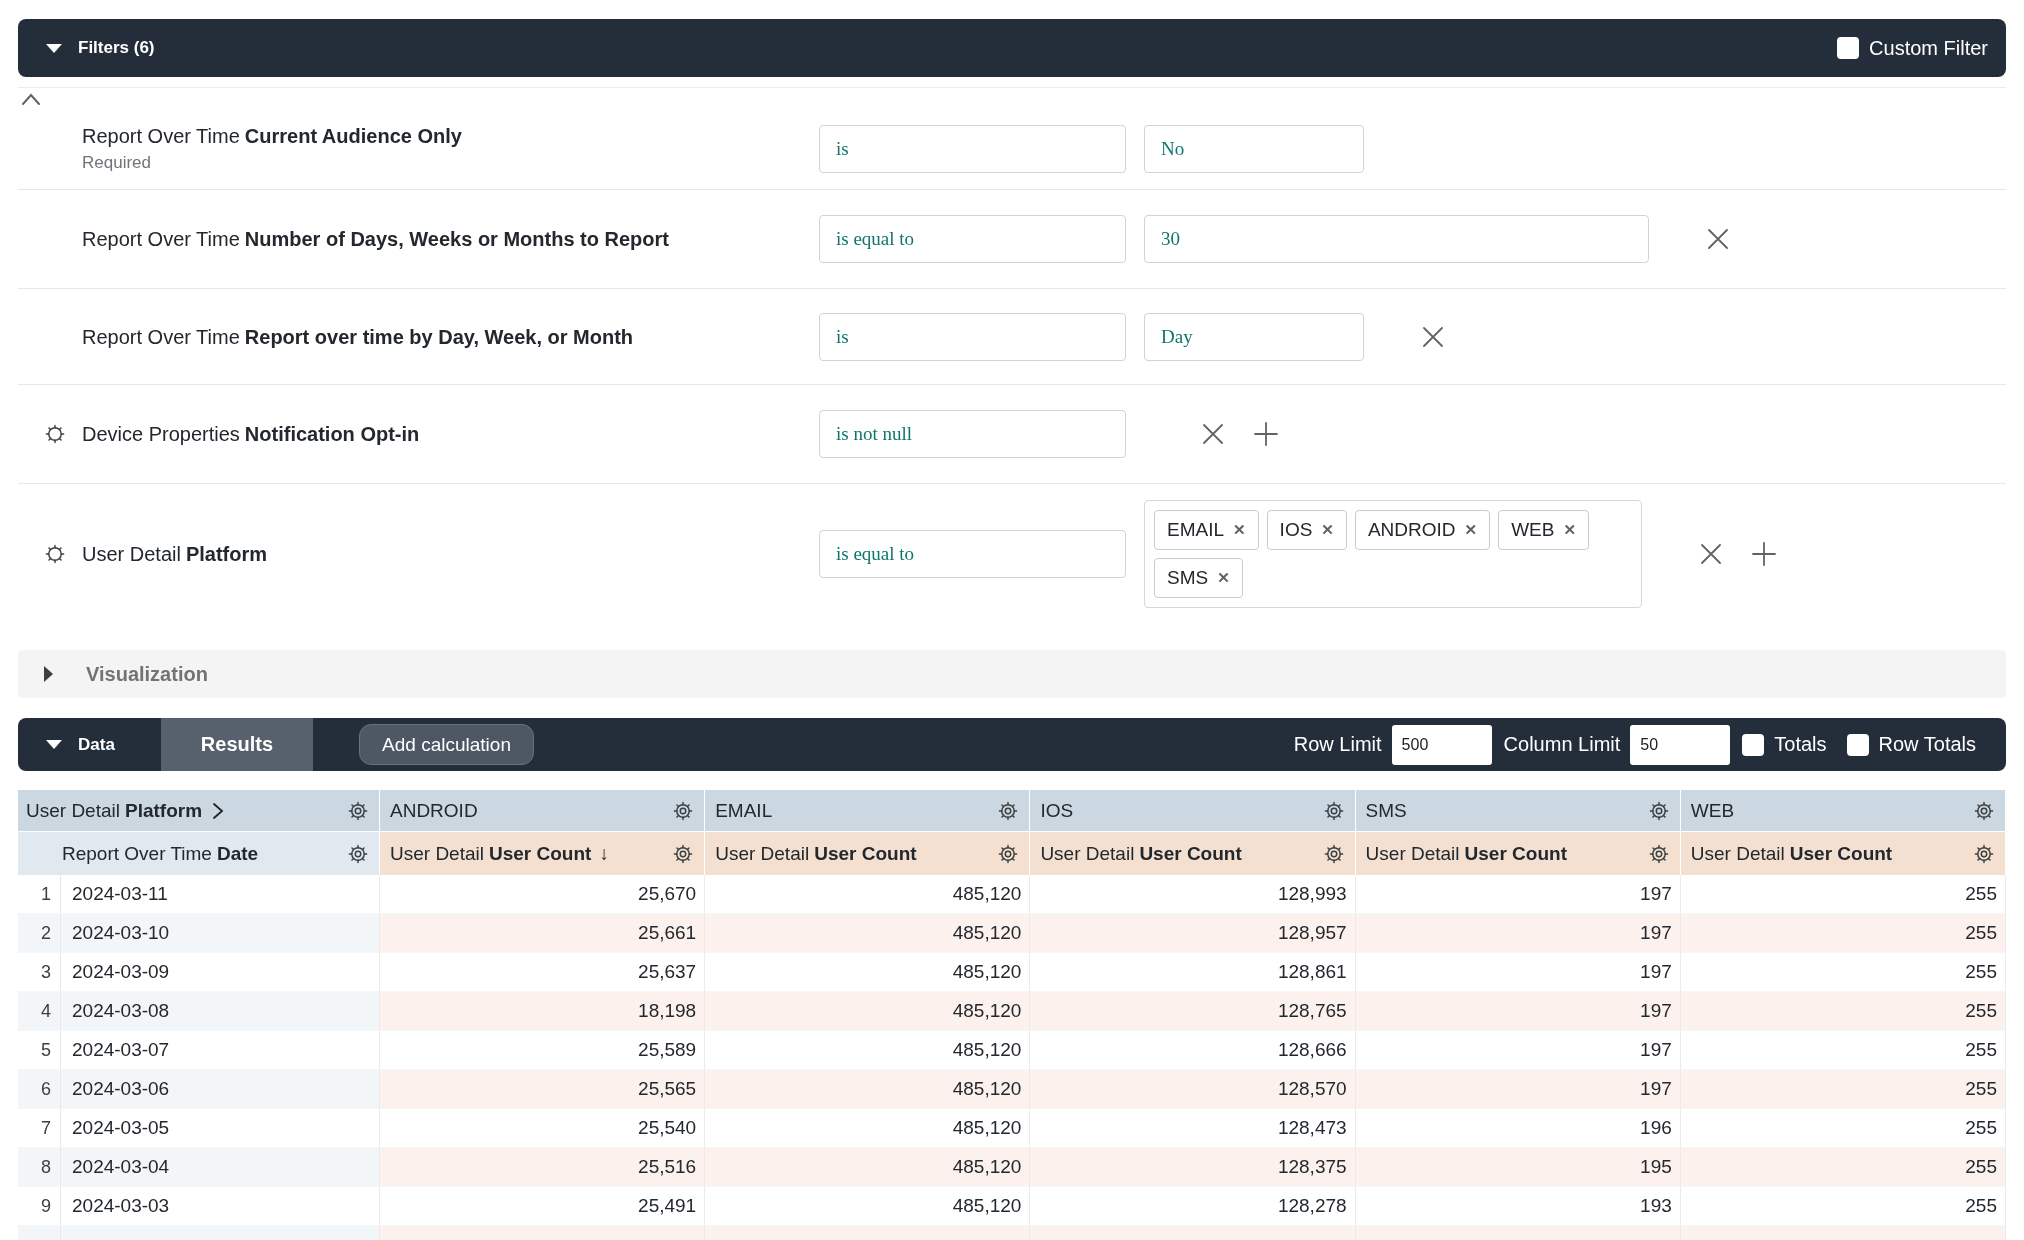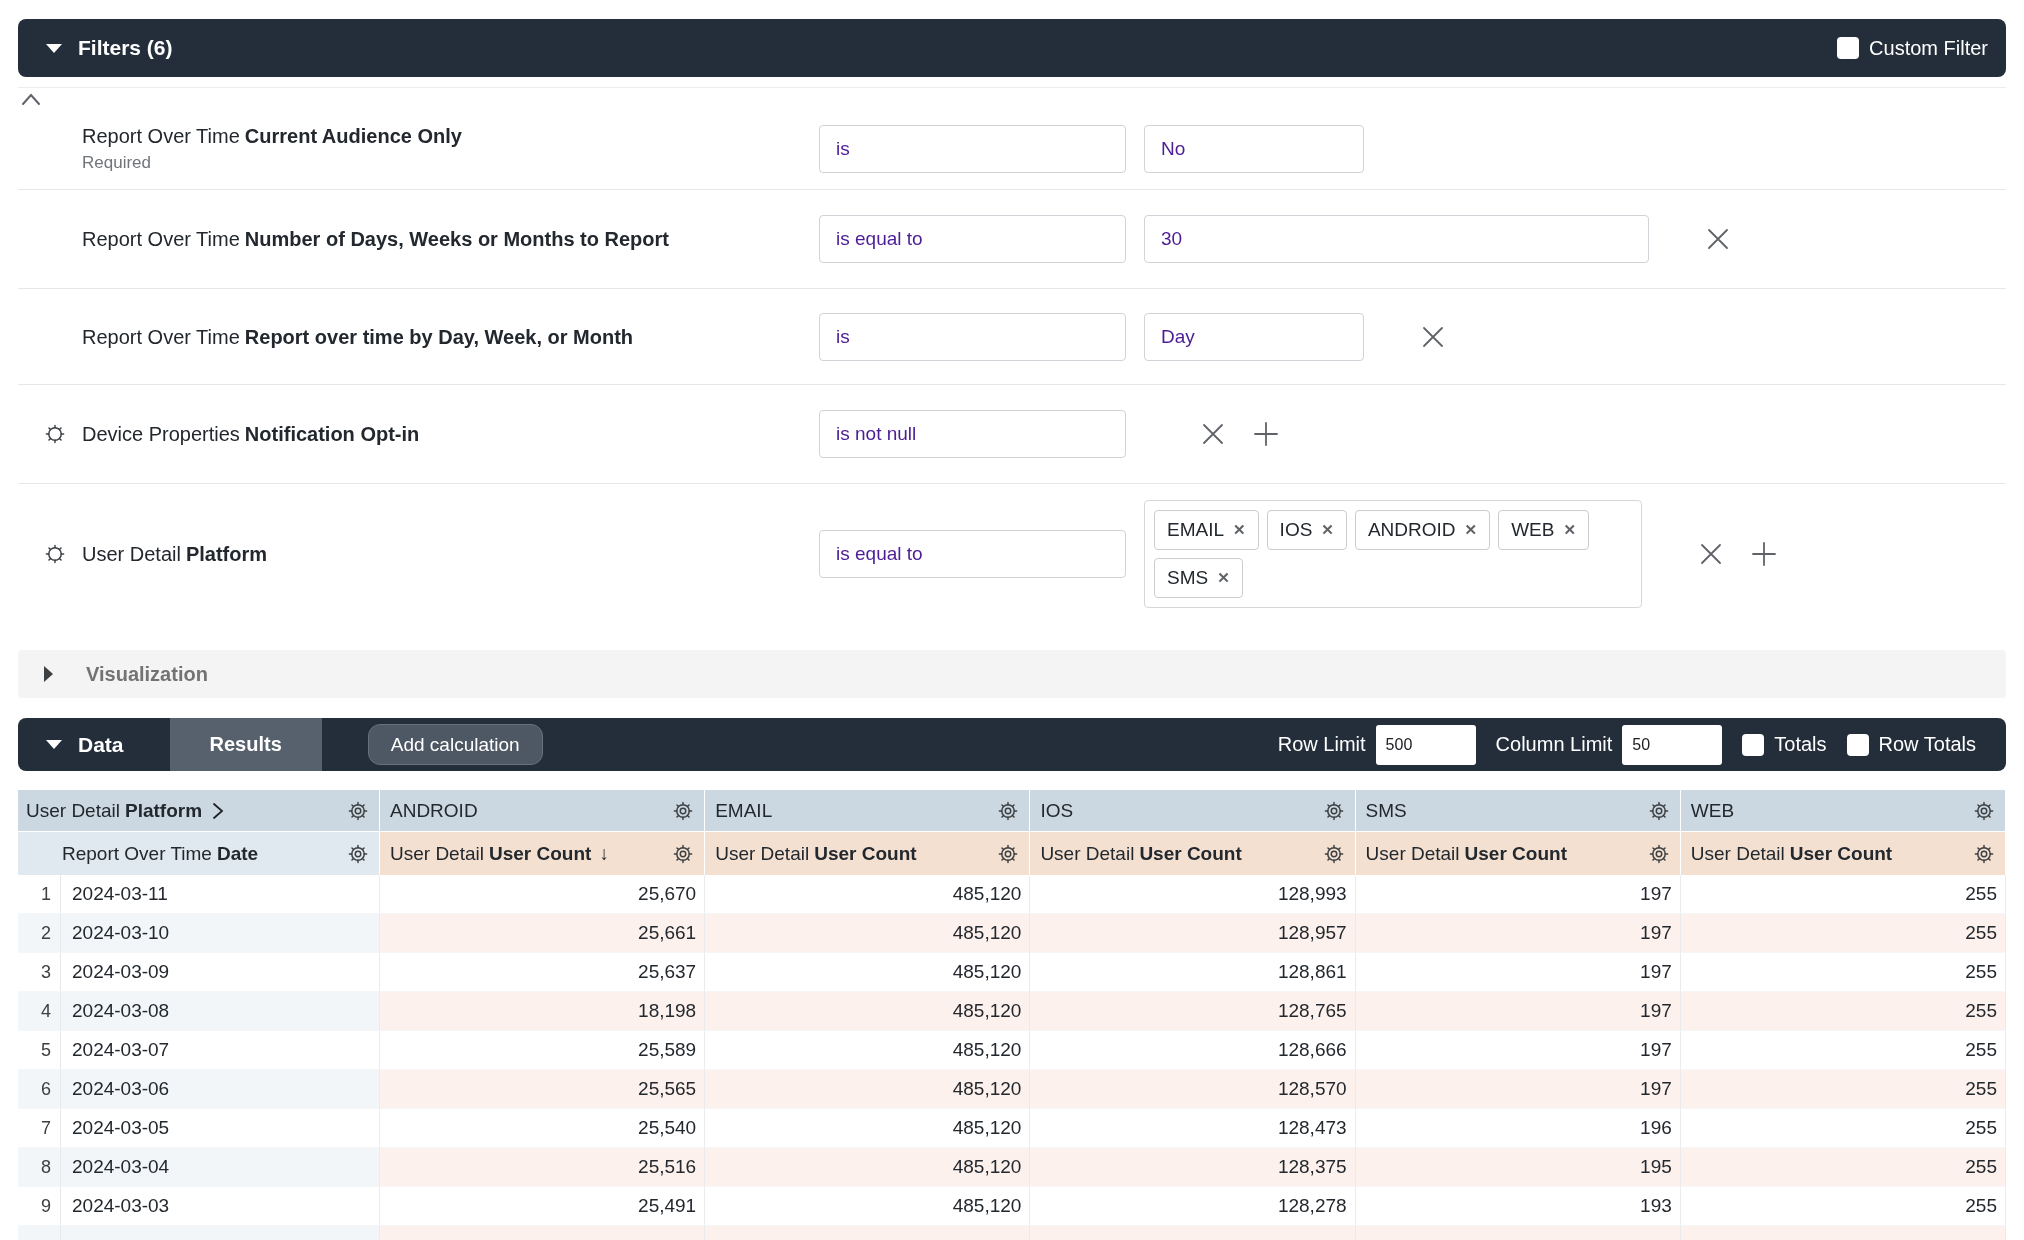--- a/index.html
+++ b/index.html
@@ -6,39 +6,39 @@
   html,body { background:#fff; }
   body { font-family:"Liberation Sans", sans-serif; color:#23282e; }
   .page { position:relative; width:2024px; height:1240px; overflow:hidden; background:#fff; }
   .content { padding:19px 18px 0 18px; }
 
   
   .bar { background:#242e3a; border-radius:8px; display:flex; align-items:center; color:#fff; }
   .filters-bar { height:58px; padding:0 18px 0 28px; }
   .tri-down { width:0; height:0; border-left:8px solid transparent; border-right:8px solid transparent; border-top:9px solid #fff; }
   .tri-right { width:0; height:0; border-top:8px solid transparent; border-bottom:8px solid transparent; border-left:9px solid #3c4043; }
-  .bar-title { font-size:21px; font-weight:700; margin-left:16px; }
+  .bar-title { font-size:17px; font-weight:700; margin-left:16px; }
   .spacer { flex:1; }
   .cbox { width:22px; height:22px; background:#fff; border-radius:4px; display:inline-block; flex:none; }
   .cb-label { font-size:20px; margin-left:10px; }
 
   
   .collapse-row { margin-top:10px; border-top:1px solid #ededed; height:22px; padding-left:2px; display:flex; align-items:center; }
   .frow { display:grid; grid-template-columns:801px 307px 1fr; align-items:center; }
   .frow.bline { border-bottom:1px solid #e7e7e9; }
   .r1 { height:81px; } .r2 { height:99px; } .r3 { height:96px; } .r4 { height:99px; } .r5 { height:140px; }
   .flabel { display:flex; align-items:center; padding-left:64px; }
   .flabel.wgear { padding-left:26px; }
   .flabel .gear { margin-right:16px; }
   .ftext { font-size:20px; line-height:1.3; }
   .pfx { font-weight:400; }
   .fld { font-weight:700; margin-left:5px; }
   .fnote { font-size:17px; color:#70757a; margin-top:3px; }
   .obox, .vbox { height:48px; border:1px solid #d1d3d8; border-radius:4px; background:#fff;
-                 display:flex; align-items:center; padding-left:16px; font-size:19px; color:#4c1d95; }
+                 display:flex; align-items:center; padding-left:16px; font-size:19px; color:#0f766e;font-family:Liberation Serif, serif; }
   .obox { width:307px; }
   .varea { display:flex; align-items:center; padding-left:18px; }
   .v-sm { width:220px; }
   .v-lg { width:505px; }
   .xbtn, .pbtn { border:none; background:none; cursor:pointer; display:flex; align-items:center; }
   .xbtn { margin-left:56px; }
   .pbtn { margin-left:26px; }
   .chips { width:498px; min-height:90px; border:1px solid #d6d7da; border-radius:4px; background:#fff;
            padding:9px; display:flex; flex-wrap:wrap; gap:8px; align-content:flex-start; }
   .chip { border:1px solid #cbccd1; border-radius:4px; background:#fff; height:40px;
@@ -51,21 +51,21 @@
 
   
   .data-bar { margin-top:20px; height:53px; padding:0 30px 0 28px; border-radius:8px; overflow:hidden; }
   .results-tab { height:53px; display:flex; align-items:center; padding:0 40px; background:#57606d;
                  margin-left:46px; font-size:20px; font-weight:600; color:#fff; }
   .addcalc { margin-left:46px; height:41px; display:flex; align-items:center; padding:0 22px; background:#4e5864;
              border:1px solid #67707d; border-radius:12px; color:#fff; font-size:19px; cursor:pointer; }
   .dlabel { font-size:20px; color:#fff; }
   .dinput { width:100px; height:40px; border:none; border-radius:3px; background:#fff; font-size:16px;
             padding:0 10px; font-family:"Liberation Sans", sans-serif; color:#202124; margin-left:10px; }
-  .ml28 { margin-left:20px;text-align:right; } .ml20 { margin-left:20px; }
+  .ml28 { margin-left:12px;text-align:right; } .ml20 { margin-left:20px; }
 
   
   .table-wrap { margin-top:19px; }
   .table-grid { display:grid; grid-template-columns:362px repeat(5, 1fr); width:1988px; }
   .cell { display:flex; align-items:center; font-size:19px; }
   .h1 { height:42px; background:#ccd8e1; border-right:1px solid #fff; border-bottom:1px solid #fff; padding:0 10px; justify-content:space-between; }
   .h2 { height:43px; border-right:1px solid #fff; padding:0 10px; justify-content:space-between; }
   .dh { background:#dfe9ef; padding-left:44px; }
   .mh { background:#f3e0d1; }
   .corner { padding-left:8px; }

